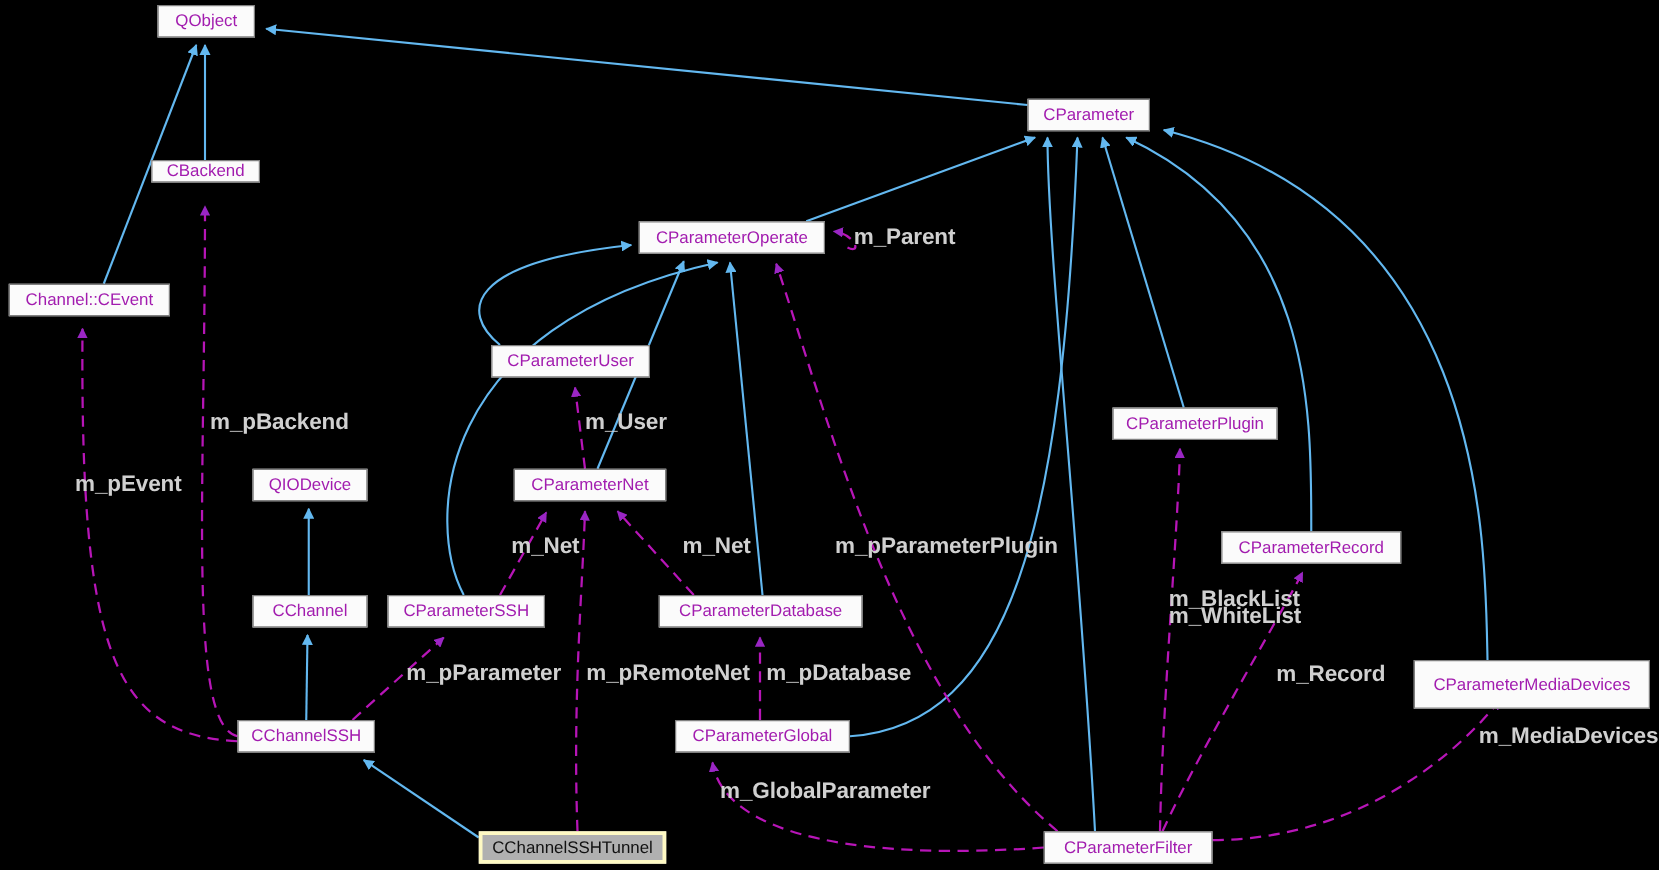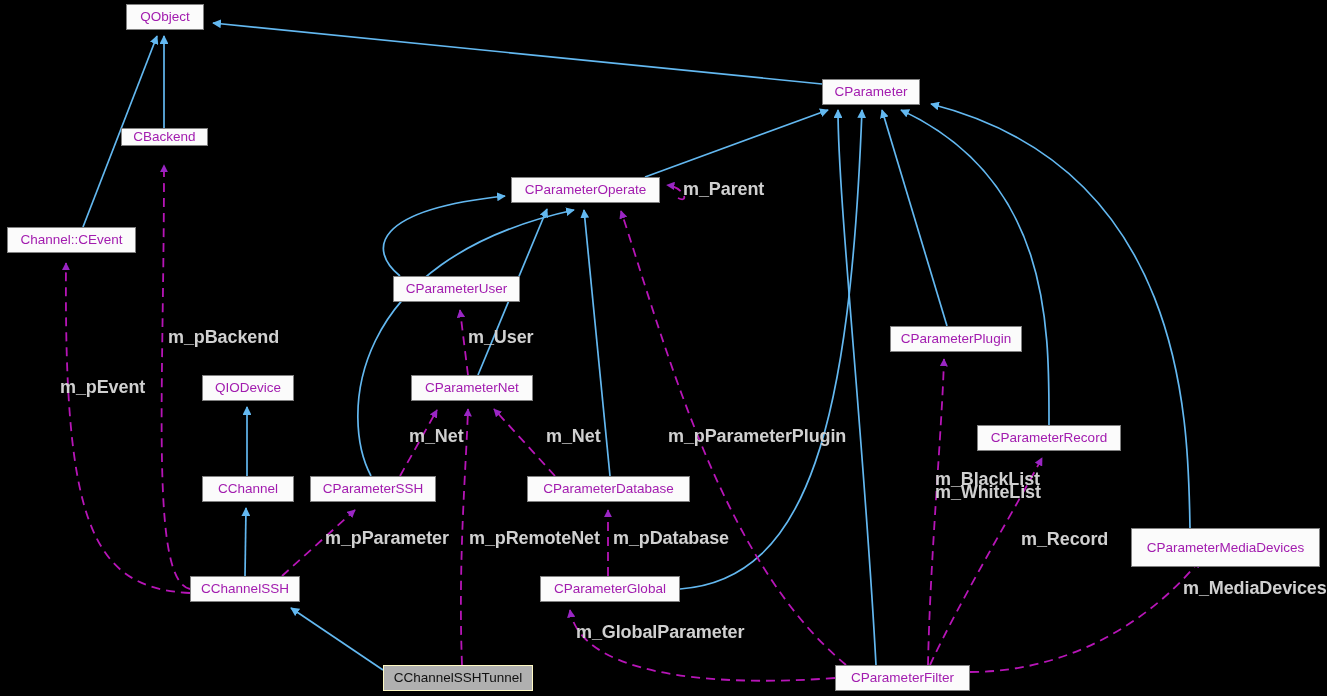--- a/index.html
+++ b/index.html
@@ -33,21 +33,21 @@
     line-height: 1;
     display: flex;
     align-items: center;
     justify-content: center;
     white-space: nowrap;
     padding: 0 6px;
     z-index: 5;
   }
   .node.highlight {
     background: #b0b0b0;
-    border: 1px solid #fef9c3;
+    border: 3px solid #fef9c3;
     color: #111111;
   }
   .edge-label {
     position: absolute;
     color: #d0d0d0;
     font-size: 18px;
     line-height: 13px;
     white-space: pre;
     font-weight: bold;
     letter-spacing: -0.1px;

